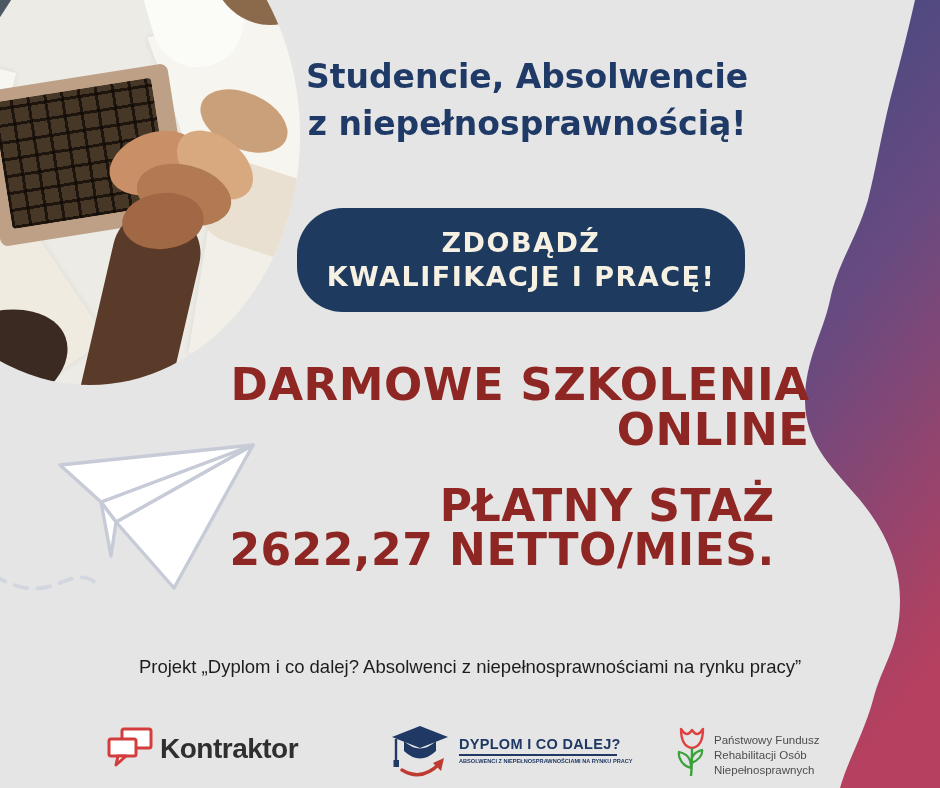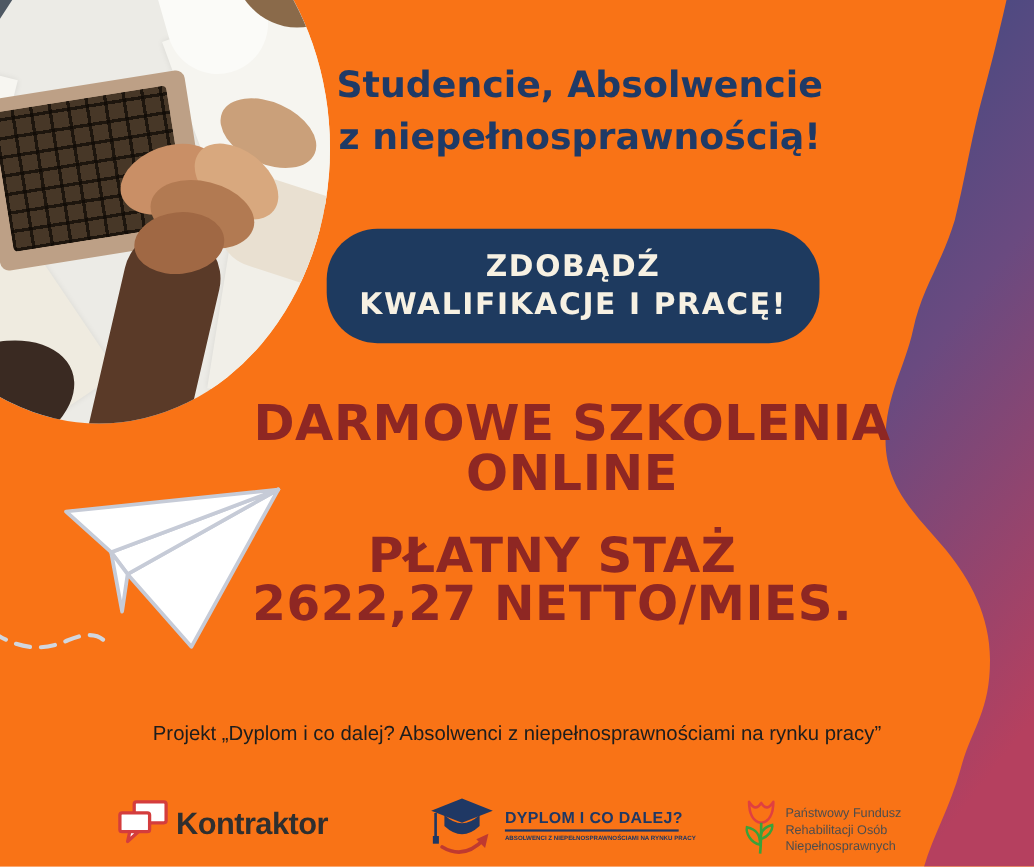--- a/index.html
+++ b/index.html
@@ -1,18 +1,18 @@
 <!DOCTYPE html>
 <html><head>
 <meta charset="utf-8">
 <style>
   html,body{margin:0;padding:0;background:#ffffff;}
   .poster{
     position:relative; width:940px; height:788px; overflow:hidden;
-    background:#f97316; font-family:"DejaVu Sans", sans-serif;
+    background:#e5e5e5; font-family:"DejaVu Sans", sans-serif;
   }
   
   .wave{position:absolute; right:0; top:0; width:160px; height:788px; z-index:1;}
   
   .photo{
     position:absolute; left:-120px; top:-115px; width:420px; height:500px;
     border-radius:50%; overflow:hidden; background:#ecebe6; z-index:2;
   }
   .photo *{position:absolute;}
   .sheet{background:#f7f6f1; box-shadow:0 0 6px rgba(0,0,0,.08);}
@@ -33,21 +33,21 @@
   }
   
   .cta{
     position:absolute; left:521px; top:208px; transform:translateX(-50%);
     width:448px; height:104px; background:#1e3a5f; border-radius:46px;
     display:flex; flex-direction:column; justify-content:center; align-items:center;
     color:#f7f1e3; font-weight:bold; font-size:27px; letter-spacing:1.5px;
     line-height:1.25; z-index:3; text-align:center;
   }
   
-  .offer{position:absolute; transform:translateX(-50%); text-align:center;
+  .offer{position:absolute; transform:translateX(-50%); text-align:right;
     color:#8e2723; font-weight:bold; letter-spacing:.5px; white-space:nowrap; z-index:3;}
   .offer1{left:520px; top:362px; font-size:45px; line-height:1.0;}
   .offer2{left:502px; top:484px; font-size:44px; line-height:1.0;}
   
   .plane{position:absolute; left:0; top:425px; z-index:2;}
   
   .footnote{
     position:absolute; left:470px; top:652px; transform:translateX(-50%);
     text-align:center; color:#1d1d1d; font-family:"Liberation Sans", sans-serif;
     font-size:18.5px; line-height:1.62; white-space:nowrap; z-index:3;

